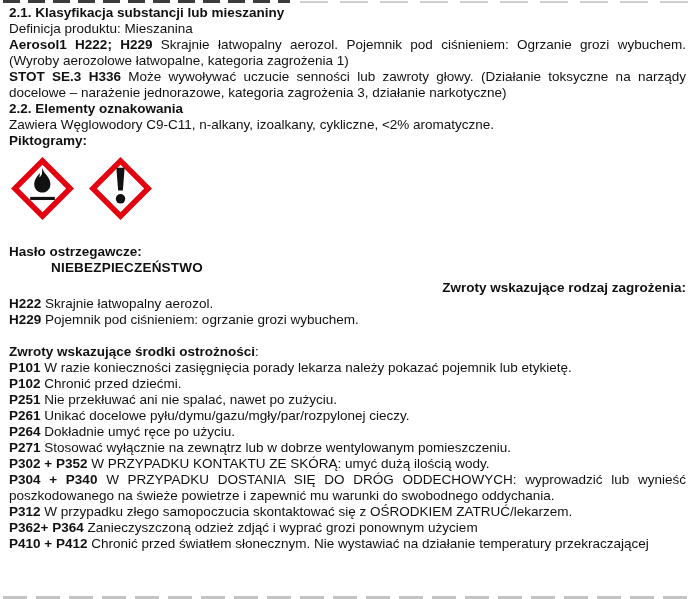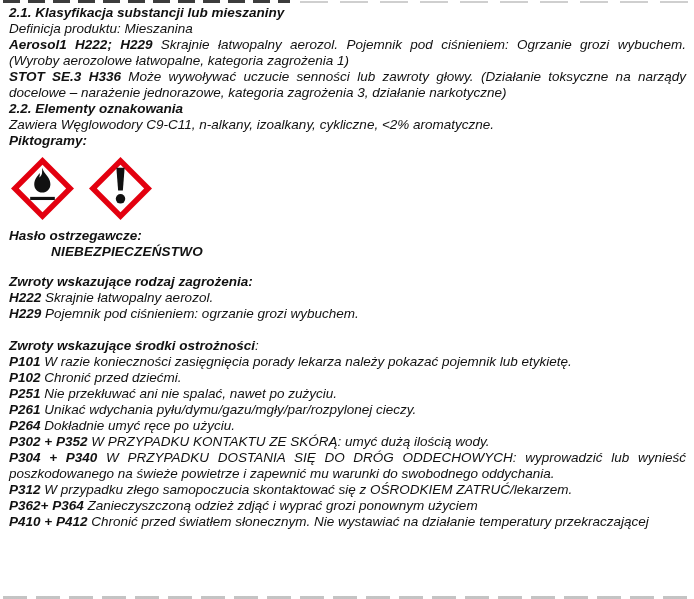--- a/index.html
+++ b/index.html
@@ -5,30 +5,30 @@
   html,body{margin:0;padding:0;}
   body{
     width:694px;height:599px;
     background:#ffffff;
     font-family:"Liberation Sans", sans-serif;
     font-size:13.5px;line-height:16px;
     color:#111;
     position:relative;overflow:hidden;
   }
   .page{padding:5px 8px 0 9px;}
-  p{margin:0;font-style:italic;}
+  p{margin:0;}
   .b{font-weight:700;}
   .stmt{text-align:justify;}
   .stmt .code{font-weight:700;}
   .mt-sec{}
   .picto-row{margin-top:4px;display:flex;align-items:center;gap:11px;height:70px;}
   .picto{width:67px;height:67px;display:block;}
-  .mt-signal{margin-top:5px;}
+  .mt-signal{margin-top:21px;}
   .signal-word{letter-spacing:.2px;padding-left:42px;}
-  .mt-hazard{margin-top:14px;}
+  .mt-hazard{margin-top:4px;text-align:right;}
   .mt-prec{margin-top:16px;}
   
   .top-cut-dark{position:absolute;top:0;left:3px;width:287px;height:3px;
     background:repeating-linear-gradient(90deg,#3c3c3c 0 17px,transparent 17px 25px);}
   .top-cut-light{position:absolute;top:1px;left:300px;right:5px;height:2px;
     background:repeating-linear-gradient(90deg,#cfcfcf 0 28px,transparent 28px 40px);}
   .bottom-cut{position:absolute;bottom:0;left:3px;right:3px;height:3px;opacity:.8;
     background:repeating-linear-gradient(90deg,#b5b5b5 0 24px,transparent 24px 33px);}
 </style>
 </head>
@@ -83,24 +83,25 @@
   <p class="mt-prec"><b>Zwroty wskazujące środki ostrożności</b><span>:</span></p>
   <div>
 
       <p class="stmt"><b class="code">P101</b> <span>W razie konieczności zasięgnięcia porady lekarza należy pokazać pojemnik lub etykietę.</span></p>
 
       <p class="stmt"><b class="code">P102</b> <span>Chronić przed dziećmi.</span></p>
 
 
       <p class="stmt"><b class="code">P251</b> <span>Nie przekłuwać ani nie spalać, nawet po zużyciu.</span></p>
 
-      <p class="stmt"><b class="code">P261</b> <span>Unikać wdychania pyłu/dymu/gazu/mgły/par/rozpylonej cieczy.</span></p>
+      <p class="stmt"><b class="code">P261</b> <span>Unikać docelowe pyłu/dymu/gazu/mgły/par/rozpylonej cieczy.</span></p>
 
       <p class="stmt"><b class="code">P264</b> <span>Dokładnie umyć ręce po użyciu.</span></p>
 
+      <p class="stmt"><b class="code">P271</b> <span>Stosować wyłącznie na zewnątrz lub w dobrze wentylowanym pomieszczeniu.</span></p>
 
       <p class="stmt"><b class="code">P302 + P352</b> <span>W PRZYPADKU KONTAKTU ZE SKÓRĄ: umyć dużą ilością wody.</span></p>
 
       <p class="stmt"><b class="code">P304 + P340</b> <span>W PRZYPADKU DOSTANIA SIĘ DO DRÓG ODDECHOWYCH: wyprowadzić lub wynieść poszkodowanego na świeże powietrze i zapewnić mu warunki do swobodnego oddychania.</span></p>
 
       <p class="stmt"><b class="code">P312</b> <span>W przypadku złego samopoczucia skontaktować się z OŚRODKIEM ZATRUĆ/lekarzem.</span></p>
 
       <p class="stmt"><b class="code">P362+ P364</b> <span>Zanieczyszczoną odzież zdjąć i wyprać grozi ponownym użyciem</span></p>
 
       <p class="stmt"><b class="code">P410 + P412</b> <span>Chronić przed światłem słonecznym. Nie wystawiać na działanie temperatury przekraczającej</span></p>

